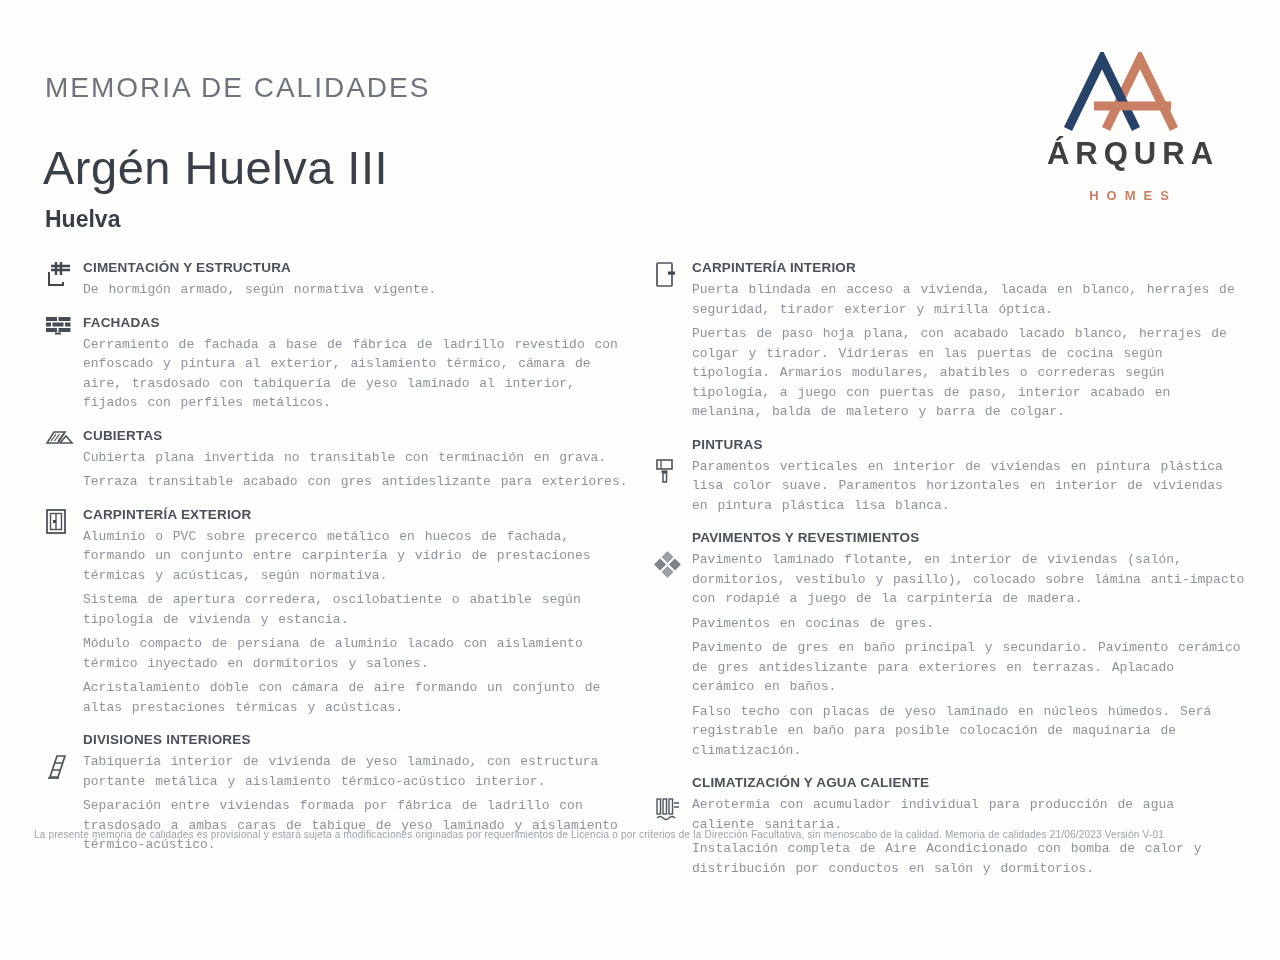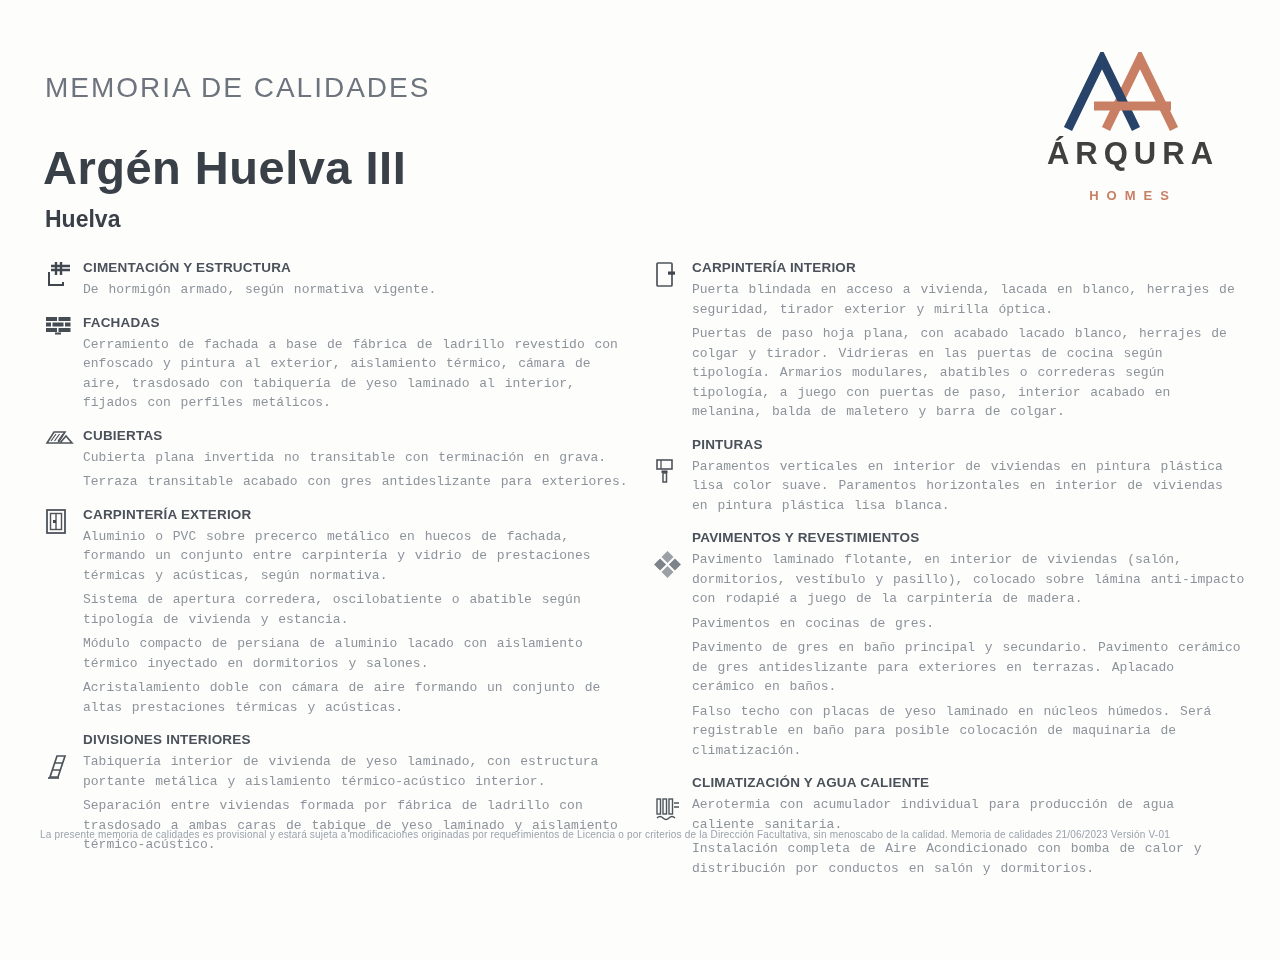--- a/index.html
+++ b/index.html
@@ -3,21 +3,21 @@
 <meta charset="utf-8">
 <style>
   * { margin:0; padding:0; box-sizing:border-box; }
   html,body { width:1280px; height:960px; }
   body { font-family:"Liberation Sans", sans-serif; background:#fdfdfc; overflow:hidden; }
   .page { position:relative; width:1280px; height:960px; background:#fdfdfc; }
 
   
   .eyebrow { position:absolute; left:45px; top:72px; font-size:28px; font-weight:400;
              color:#6d747d; letter-spacing:2px; }
-  .title   { position:absolute; left:43px; top:140px; font-size:47px; font-weight:700;
+  .title   { position:absolute; left:43px; top:140px; font-size:47px; font-weight:400;
              color:#3a4048; letter-spacing:.5px; }
   .subtitle{ position:absolute; left:45px; top:206px; font-size:23px; font-weight:700;
              color:#3a4048; }
 
   .brand-logo { position:absolute; right:52px; top:52px; width:190px; text-align:center; }
   .brand-logo .monogram { display:block; margin:0 auto; }
   .brand-name { font-size:31px; font-weight:600; color:#404040; letter-spacing:6px; margin-top:4px; }
   .brand-sub  { font-size:13px; font-weight:700; color:#c87f63; letter-spacing:8px; margin-top:16px; }
 
   
@@ -25,21 +25,21 @@
   .col  { flex:1 1 0; min-width:0; }
   .spec { display:flex; margin-bottom:15px; }
   .ic   { flex:0 0 38px; padding-top:1px; color:#4a5058; }
   .icon-low .ic { padding-top:21px; }
   .sec-body { flex:1 1 auto; min-width:0; }
   .sec-body h3 { font-size:13.5px; font-weight:700; color:#4a515a; letter-spacing:.2px; margin-bottom:5px; }
   .sec-body p  { font-size:13px; line-height:19.5px; color:#8d939b; word-spacing:2px; margin-bottom:5px;font-family:Liberation Mono, monospace; }
   .sec-body p:last-child { margin-bottom:0; }
 
   
-  .disclaimer { position:absolute; left:40px; top:829px; width:1190px; font-size:10px;
+  .disclaimer { position:absolute; left:34px; top:829px; width:1190px; font-size:10px;
                 color:#9aa2ab; letter-spacing:.2px; white-space:nowrap; overflow:hidden; }
   .footer-bar { position:absolute; left:0; top:852px; width:1280px; height:78px; background:#1c3950;
                 display:flex; align-items:center; justify-content:flex-end; padding-right:38px; gap:20px; }
   .footer-label { font-size:29px; color:#ccd6de; }
   .footer-brand { font-size:49px; color:#e8edf2; letter-spacing:2px; line-height:1; margin-top:-4px; }
   .footer-tri { display:block; }
 
   svg { display:block; }
 </style>
 </head>

